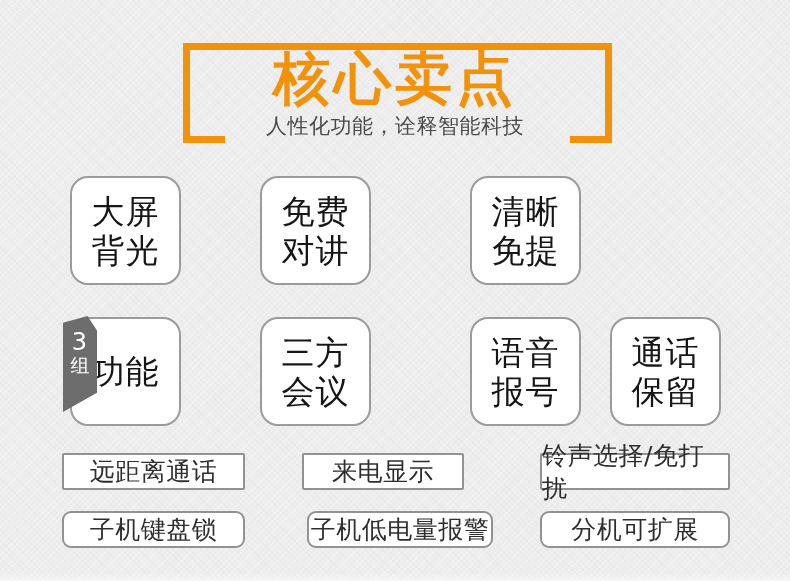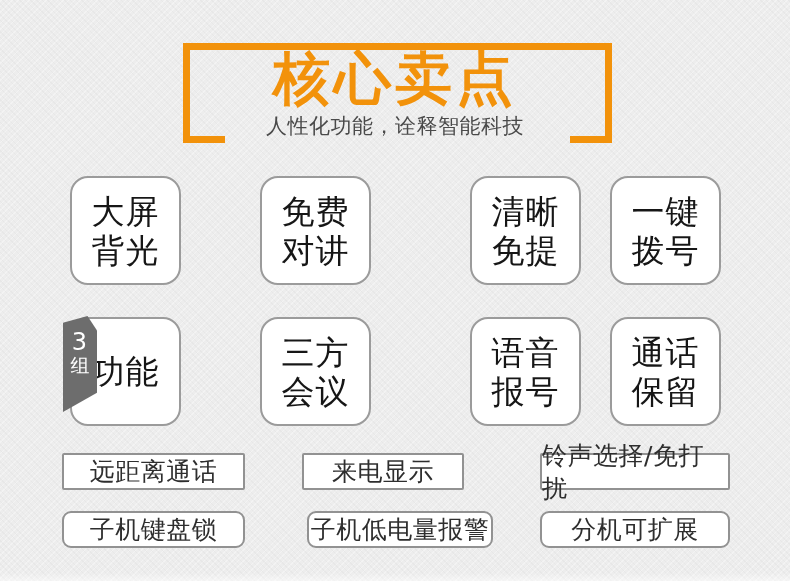--- a/index.html
+++ b/index.html
@@ -84,24 +84,20 @@
     <span>背光</span>
   </div>
   <div class="card row1 c2">
     <span>免费</span>
     <span>对讲</span>
   </div>
   <div class="card row1 c3">
     <span>清晰</span>
     <span>免提</span>
   </div>
-  <div class="card row1 c4">
-    <span>一键</span>
-    <span>拨号</span>
-  </div>
 
   <div class="card row2 c1">
     <div class="ribbon">
       <span class="num">3</span>
       <span class="unit">组</span>
     </div>
     <span>功能</span>
   </div>
   <div class="card row2 c2">
     <span>三方</span>

